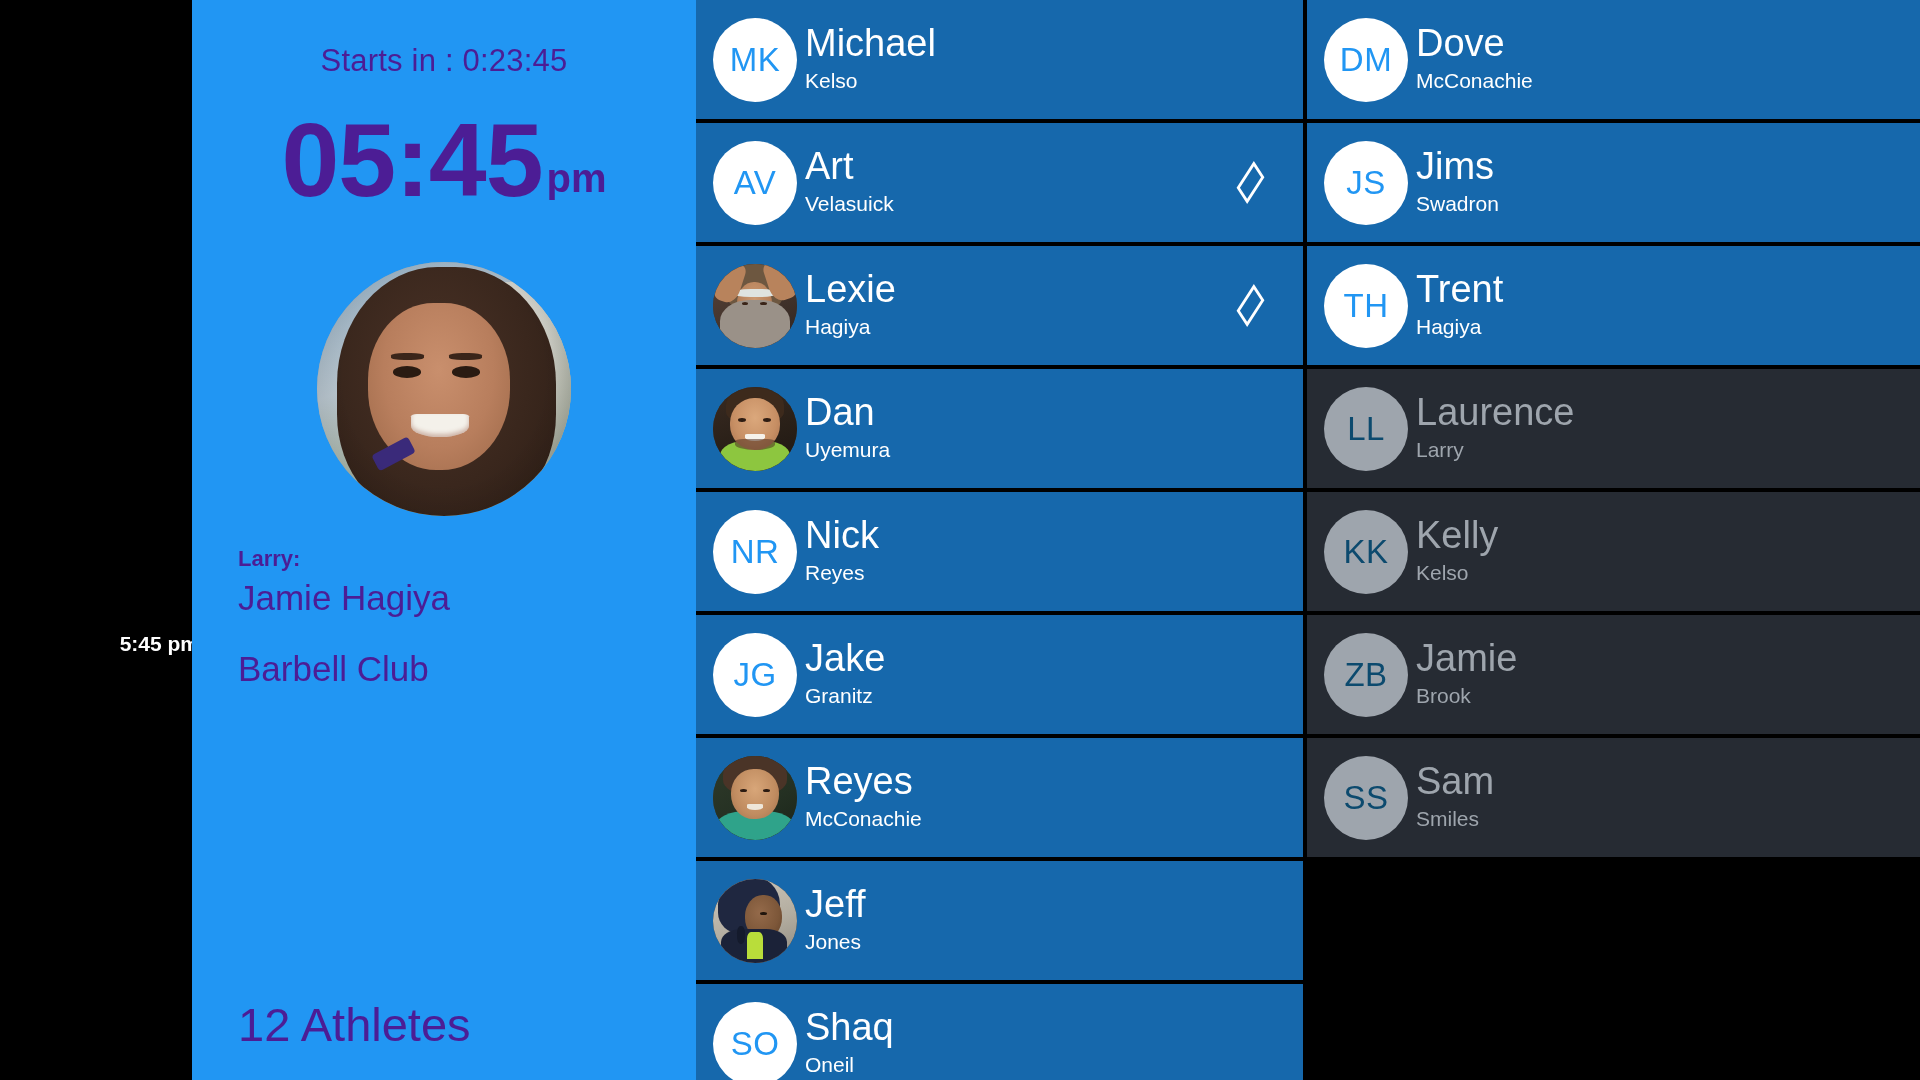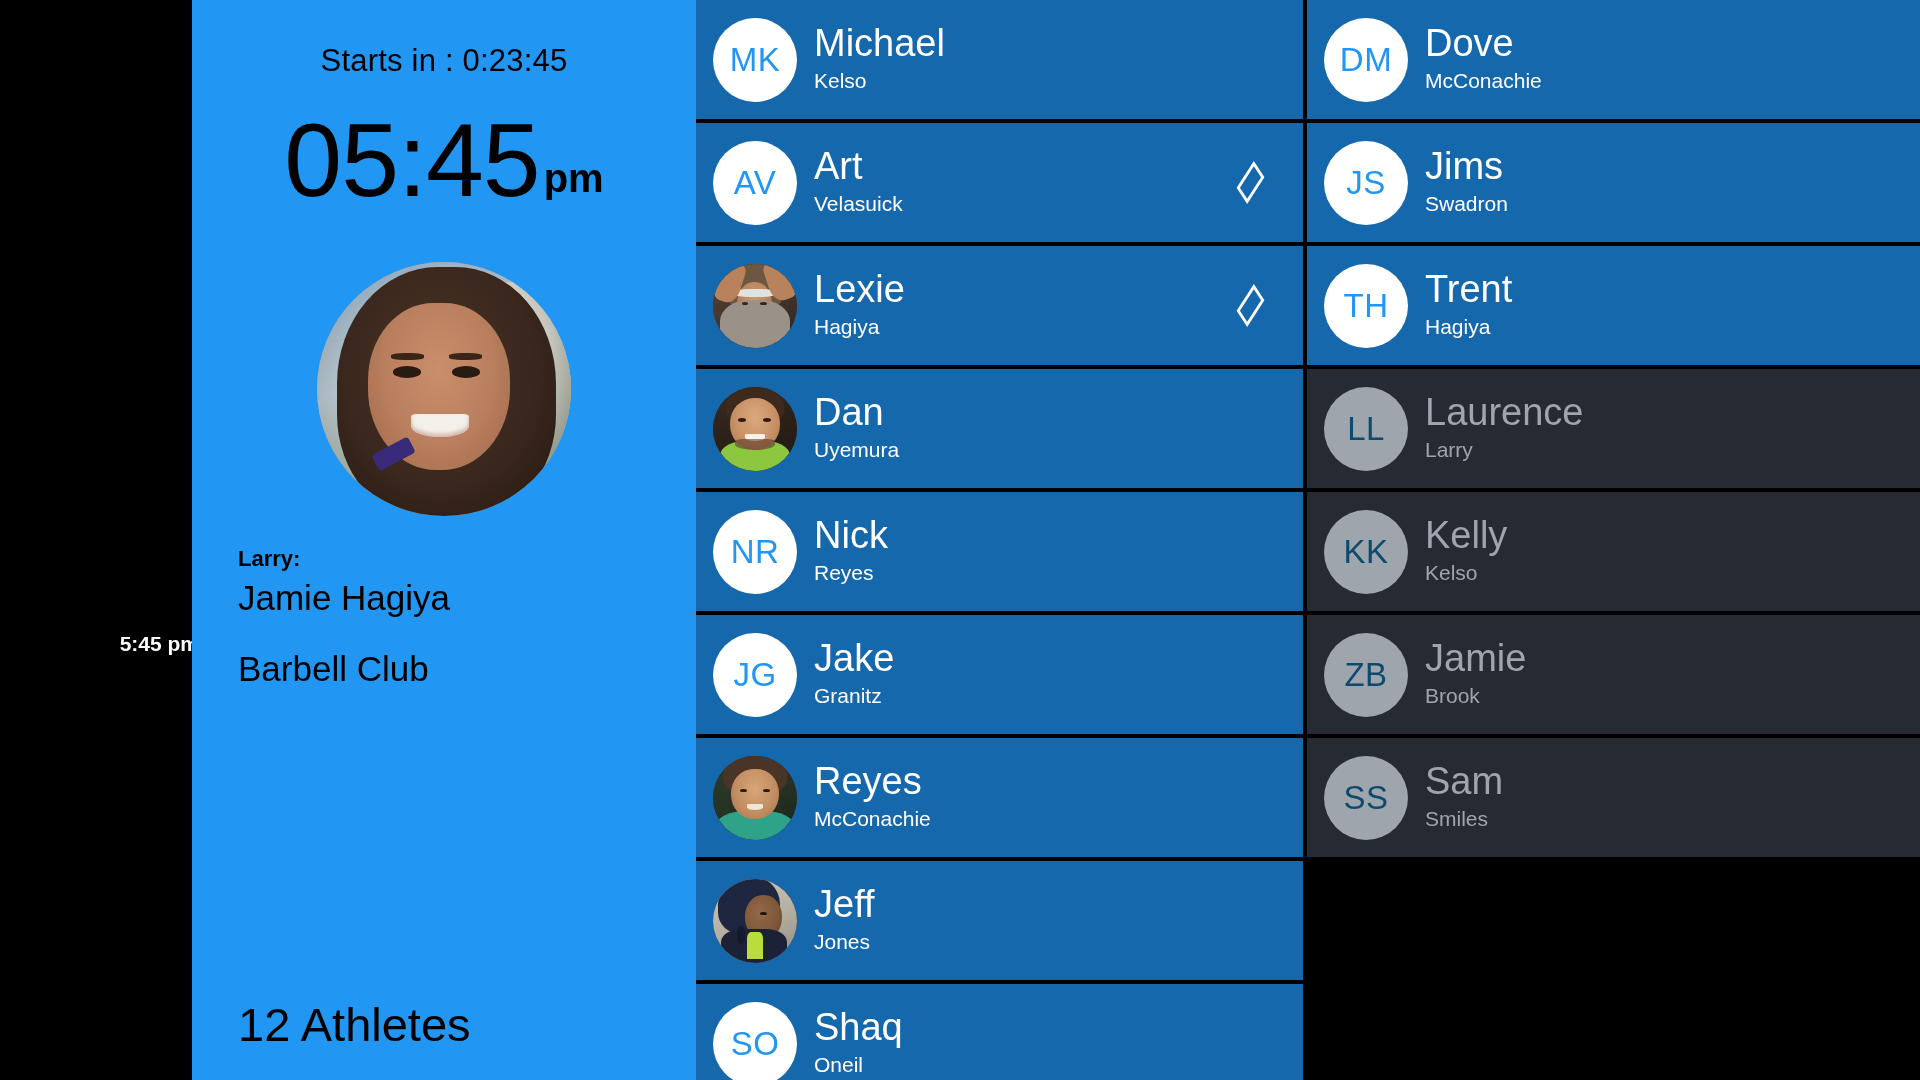--- a/index.html
+++ b/index.html
@@ -50,41 +50,41 @@
     line-height: 1;
   }
 
   
   #class-panel {
     position: absolute;
     left: 192px; top: 0;
     width: 504px;
     height: 1080px;
     background: #2196f3;
-    color: #000000;
+    color: #4c1d95;
   }
   #starts-in {
     position: absolute;
     top: 43px;
     left: 0; right: 0;
     text-align: center;
     font-size: 31px;
     font-weight: 300;
     letter-spacing: 0.2px;
   }
   #clock-wrap {
     position: absolute;
     top: 108px;
     left: 0; right: 0;
     text-align: center;
     white-space: nowrap;
   }
   #clock-time {
     font-size: 104px;
-    font-weight: 400;
+    font-weight: 700;
     line-height: 1;
     letter-spacing: -1px;
   }
   #clock-ampm {
     font-size: 40px;
     font-weight: bold;
     margin-left: 4px;
     vertical-align: baseline;
     position: relative;
     top: -4px;
@@ -227,21 +227,21 @@
   .athlete-row.inactive .avatar .initials { color: #0c4a6e; }
 
   .avatar.photo { background: #3d3228; }
   .avatar .ph-bg { position: absolute; left: 0; top: 0; width: 100%; height: 100%; }
   .avatar .ph-face {
     position: absolute; border-radius: 48%;
   }
   .avatar .ph-hair { position: absolute; border-radius: 50% 50% 40% 40%; }
 
   .names {
-    margin-left: 17px;
+    margin-left: 8px;
     display: flex;
     flex-direction: column;
     justify-content: space-between;
     min-width: 0;
   }
   .first-name {
     font-size: 38px;
     font-weight: 300;
     color: #ffffff;
     line-height: 1.05;

